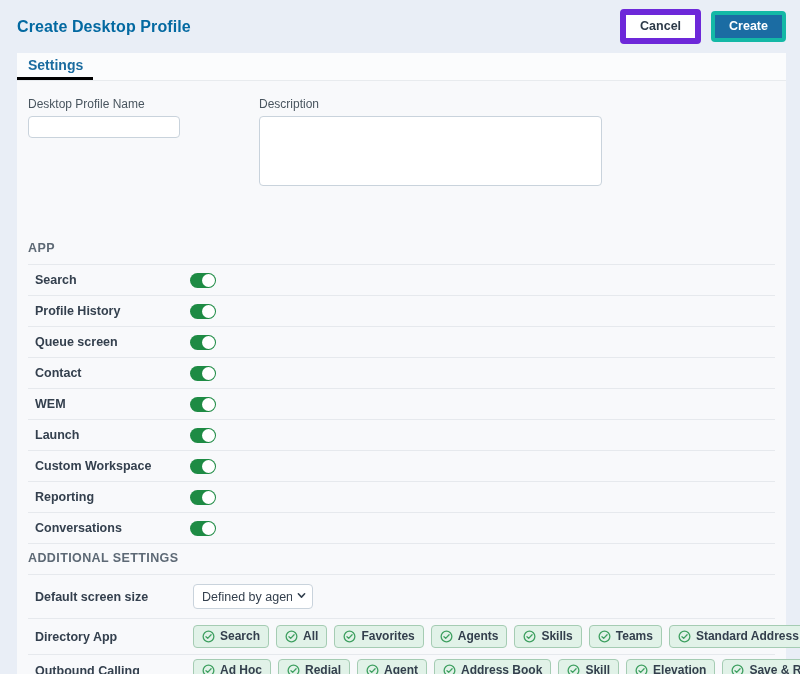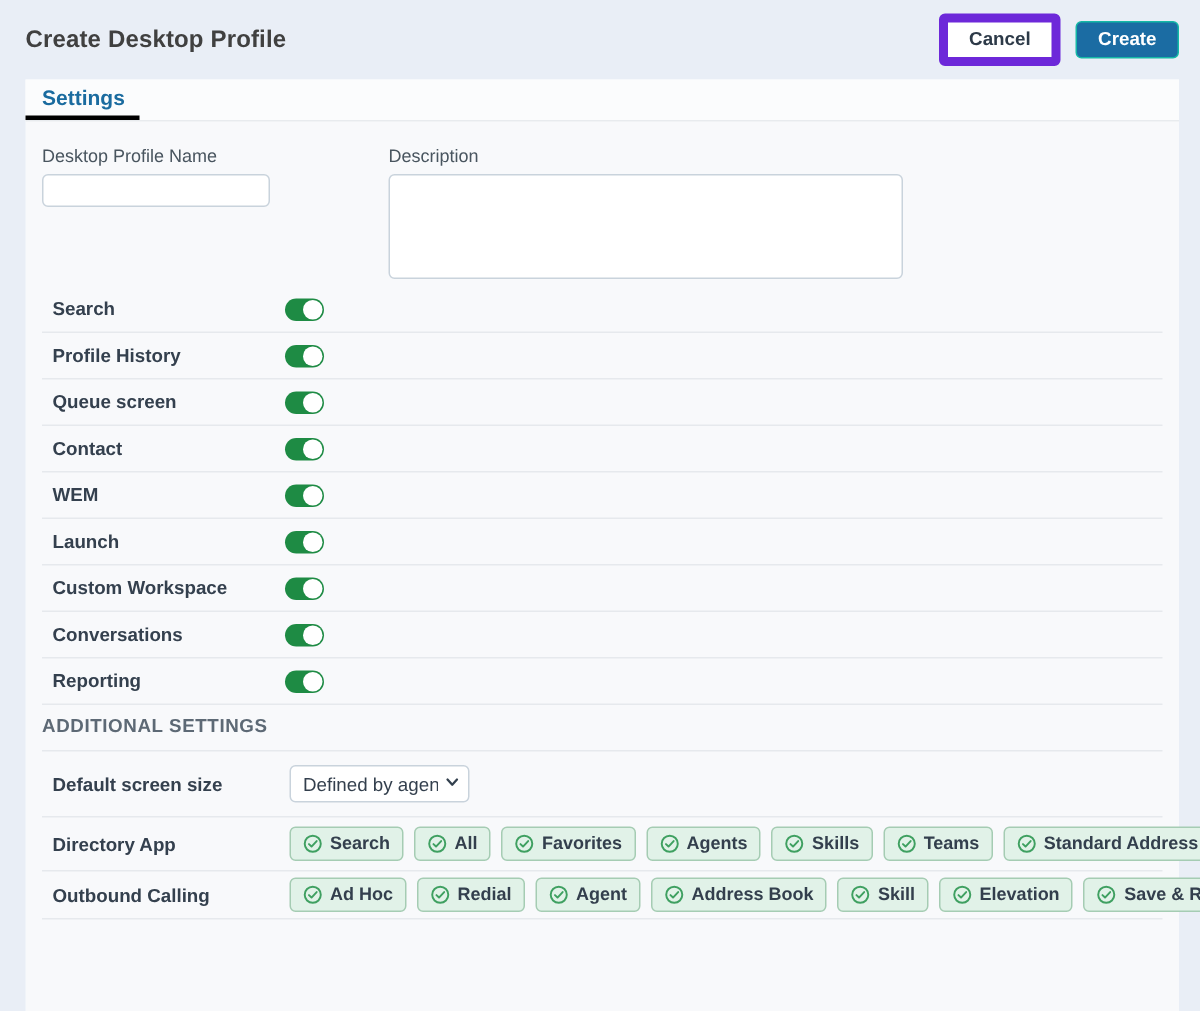--- a/index.html
+++ b/index.html
@@ -14,41 +14,41 @@
   .header {
     height: 53px;
     display: flex;
     align-items: center;
     padding: 0 14px 0 17px;
   }
   .page-title {
     flex: 1;
     font-size: 16px;
     font-weight: bold;
-    color: #404040;
+    color: #0369a1;
     letter-spacing: 0.1px;
   }
   .btn {
     font-family: "Liberation Sans", sans-serif;
     font-size: 12.5px;
     font-weight: bold;
     border-radius: 4px;
     padding: 5px 14px;
     cursor: pointer;
     line-height: 1.1;
   }
   .btn-cancel {
     background: #ffffff;
     border: 6px solid #6d28d9;
     color: #2d3a48;
     margin-right: 10px;
   }
   .btn-create {
     background: #1b6ca3;
-    border: 1px solid #14b8a6;
+    border: 4px solid #14b8a6;
     color: #ffffff;
   }
   
   .card {
     margin: 0 14px 0 17px;
     background: #f8f9fb;
     min-height: 640px;
   }
   .tabbar {
     height: 28px;
@@ -226,20 +226,21 @@
       <div class="field">
         <label class="field-label">Desktop Profile Name</label>
         <input class="text-input" type="text" value="" style="">
       </div>
       <div class="field-desc">
         <label class="field-label">Description</label>
         <textarea class="textarea-input" style=""></textarea>
       </div>
     </div>
 
+    <div class="section-title app">APP</div>
     <div id="app-rows">
         <div class="app-row">
           <span class="app-row-label">Search</span>
           <span class="toggle" style="background: rgb(30, 139, 68);">
             <span class="knob"></span>
           </span>
         </div>
         <div class="app-row">
           <span class="app-row-label">Profile History</span>
           <span class="toggle" style="background: rgb(30, 139, 68);">
@@ -270,27 +271,27 @@
             <span class="knob"></span>
           </span>
         </div>
         <div class="app-row">
           <span class="app-row-label">Custom Workspace</span>
           <span class="toggle" style="background: rgb(30, 139, 68);">
             <span class="knob"></span>
           </span>
         </div>
         <div class="app-row">
+          <span class="app-row-label">Reporting</span>
+          <span class="toggle" style="background: rgb(30, 139, 68);">
+            <span class="knob"></span>
+          </span>
+        </div>
+        <div class="app-row">
           <span class="app-row-label">Conversations</span>
-          <span class="toggle" style="background: rgb(30, 139, 68);">
-            <span class="knob"></span>
-          </span>
-        </div>
-        <div class="app-row">
-          <span class="app-row-label">Reporting</span>
           <span class="toggle" style="background: rgb(30, 139, 68);">
             <span class="knob"></span>
           </span>
         </div>
       </div>
 
     <div class="section-title additional">ADDITIONAL SETTINGS</div>
 
     <div class="set-row screen-size">
       <div class="set-row-label">Default screen size</div>

